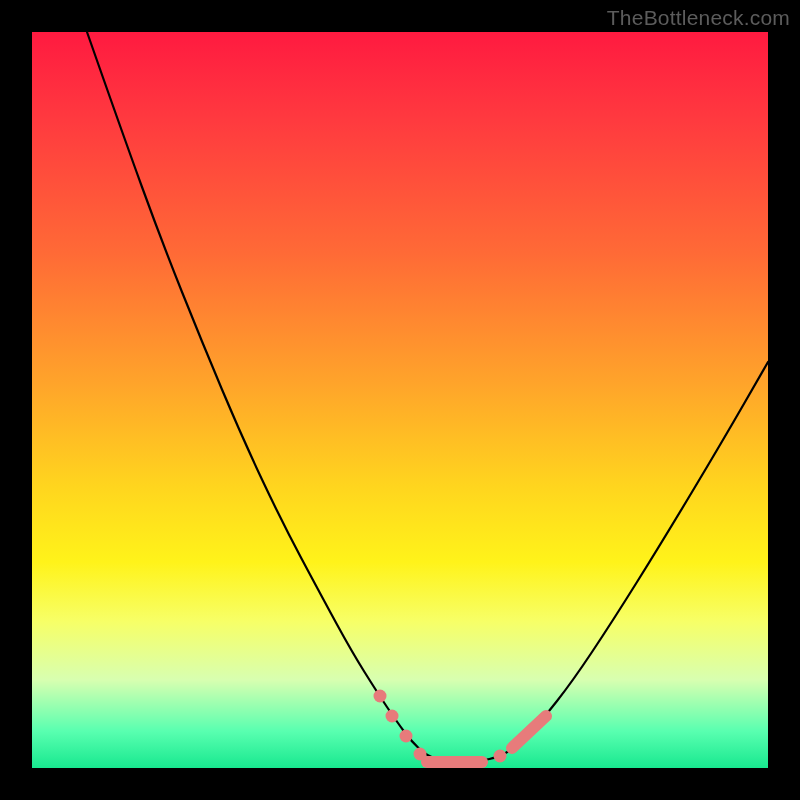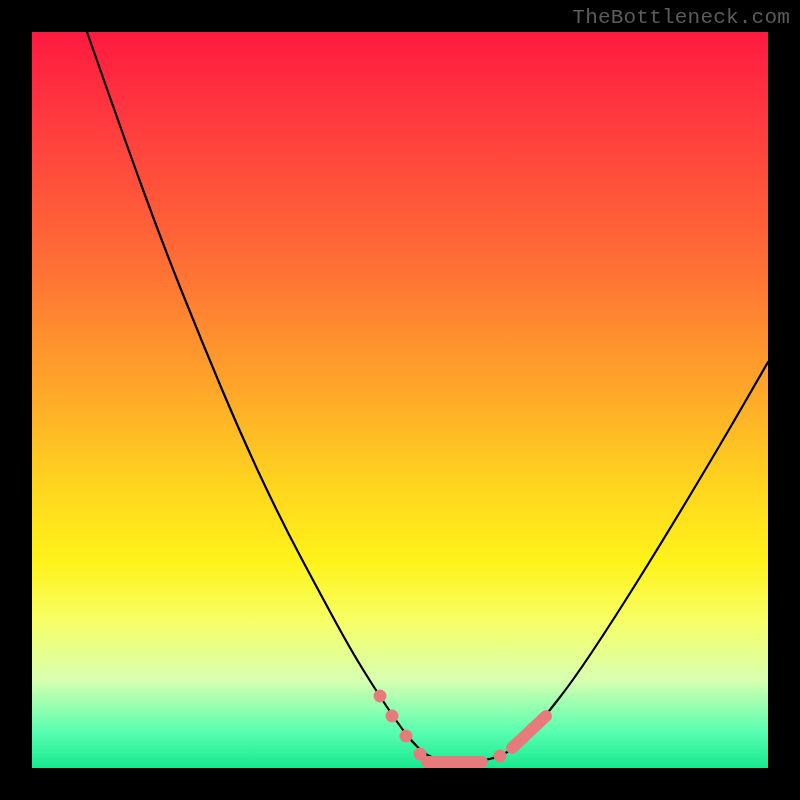--- a/index.html
+++ b/index.html
@@ -11,21 +11,20 @@
     overflow: hidden;
     font-family: Arial, Helvetica, sans-serif;
   }
   .frame {
     position: absolute;
     left: 0;
     top: 0;
     width: 800px;
     height: 800px;
     background: #000;
-    font-family: Liberation Mono, monospace;
   }
   .plot-area {
     position: absolute;
     left: 32px;
     top: 32px;
     width: 736px;
     height: 736px;
     
     background: linear-gradient(
       to bottom,

